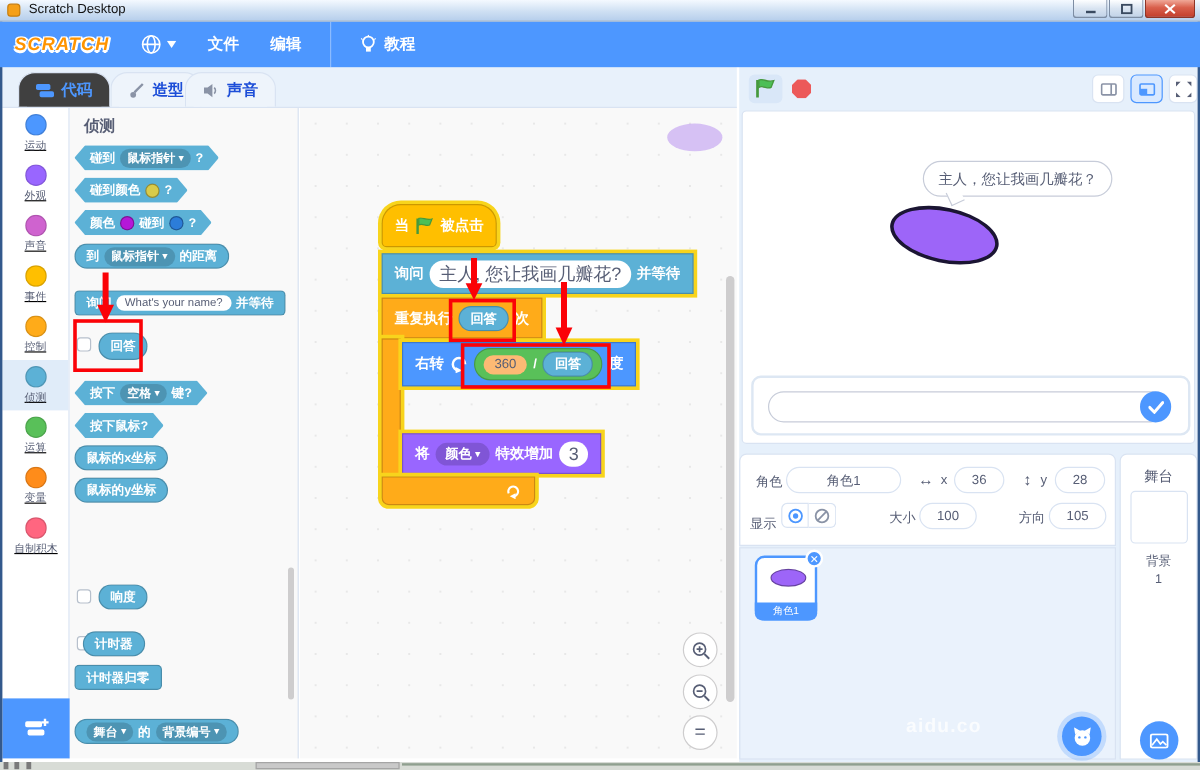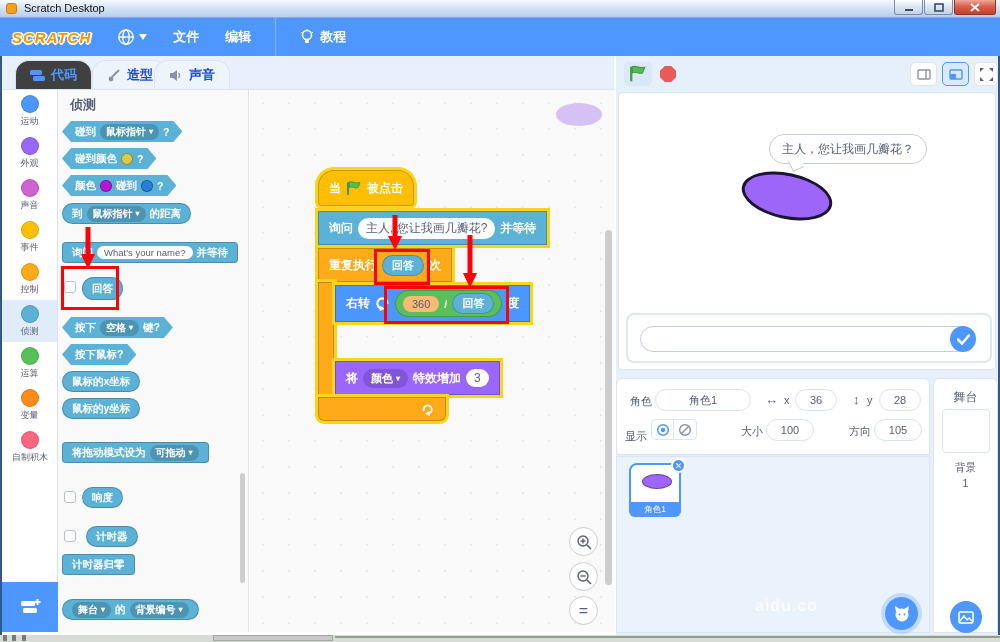--- a/index.html
+++ b/index.html
@@ -28,21 +28,21 @@
   .side-border { position:absolute; top:18px; width:2px; height:617px; background:#33598c; z-index:38;}
 
   
   .tabrow { position:absolute; left:2px; top:56px; width:612px; height:34px; background:#e8f1fb; border-bottom:1px solid #d9e3f2; z-index:10;}
   .tab { position:absolute; bottom:0; height:29px; display:flex; align-items:center; gap:6px; padding:0 14px;
     border:1px solid #d9e3f2; border-bottom:none; border-radius:14px 14px 0 0; font-size:13px; font-weight:bold; color:#1d4ed8; background:#eef4fb;}
   .tab.active { background:#404040; color:#4D97FF; }
 
   
   .catcol { position:absolute; left:2px; top:90px; width:56px; height:542px; background:#fff; border-right:1px solid #d9e3f2; z-index:9;}
-  .cat { width:100%; padding:5px 0 4px 0; display:flex; flex-direction:column; align-items:center; gap:2px; cursor:pointer;}
+  .cat { width:100%; padding:5px 0 4px 0; display:flex; flex-direction:column; align-items:center; gap:2px; cursor:pointer;text-decoration:underline;}
   .cat.selected { background:#e0ecf9; }
   .cat-circle { width:18px; height:18px; border-radius:50%; border:1px solid rgba(0,0,0,.15);}
   .cat-label { font-size:9.5px; color:#575E75; transform:scale(.95); white-space:nowrap;}
 
   
   .palette { position:absolute; left:58px; top:90px; width:191px; height:542px; background:#f9f9f9; border-right:1px solid #d9e3f2; z-index:8;}
   .palette-header { position:absolute; left:12px; top:6px; font-size:13px; font-weight:bold; color:#575E75;}
   .blk { position:absolute; display:inline-flex; align-items:center; gap:4px; color:#fff; font-size:10.5px; font-weight:600;
     padding:0 9px; height:21px; white-space:nowrap; border:1px solid rgba(0,0,0,.2); cursor:grab;}
   .sensing { background:#5CB1D6; }
@@ -69,21 +69,21 @@
   .events { background:#FFBF00; }
   .control { background:#FFAB19; }
   .motion { background:#4C97FF; }
   .looks { background:#9966FF; }
   .op-oval { display:inline-flex; align-items:center; gap:5px; background:#59C059; border:1px solid rgba(0,0,0,.2);
     border-radius:999px; padding:2px 7px; font-size:11px;}
   .rep-oval { background:#5CB1D6; border:1px solid rgba(0,0,0,.2); border-radius:999px; padding:2px 9px; font-size:11px;}
   .num-oval { background:#fdba74; color:#575E75; border-radius:999px; padding:2px 9px; font-size:11px; font-weight:400;}
   .sdd { display:inline-flex; align-items:center; gap:3px; background:rgba(0,0,0,.16); border-radius:999px; padding:2px 8px; font-size:11px;}
   .sdd::after { content:"▾"; font-size:8px; }
-  .swhite { background:#fff; color:#575E75; border-radius:999px; padding:2px 8px; font-size:12px; font-weight:500;}
+  .swhite { background:#fff; color:#575E75; border-radius:999px; padding:2px 8px; font-size:15px; font-weight:500;}
   .spine { position:absolute; width:16px; background:#FFAB19; border:1px solid rgba(0,0,0,.2); box-shadow:0 0 0 3px #f8d41c;}
   .cfooter { border-radius:0 0 6px 6px; height:24px; }
 
   
   .redbox { position:absolute; border:3px solid #fb0207; z-index:50; pointer-events:none;}
   .redarrow { position:absolute; z-index:51; pointer-events:none;}
 
   
   .right-pane { position:absolute; left:616px; top:56px; width:382px; height:579px; background:#e6f0fb; z-index:6;}
   .stage-controls { position:absolute; left:2px; top:4px; width:378px; height:28px;}
@@ -319,34 +319,28 @@
   </div>
 
   <div class="blk sensing ovalb" style="left:4px; top:281px">
     <span>鼠标的x坐标</span>
   </div>
 
   <div class="blk sensing ovalb" style="left:4px; top:308px">
     <span>鼠标的y坐标</span>
   </div>
 
-  <div class="blk sensing stackb" style="left:4px; top:352px">
-    <span>将拖动模式设为</span>
-    <span class="dd">
-        <span>可拖动</span>
-      </span>
-  </div>
 
   <span class="chk" style="left:6px; top:401px"></span>
   <div class="blk sensing ovalb" style="left:24px; top:397px">
     <span>响度</span>
   </div>
 
   <span class="chk" style="left:6px; top:440px"></span>
-  <div class="blk sensing ovalb" style="left:28px; top:436px">
+  <div class="blk sensing ovalb" style="left:11px; top:436px">
     <span>计时器</span>
   </div>
 
   <div class="blk sensing stackb" style="left:4px; top:464px">
     <span>计时器归零</span>
   </div>
 
   <div class="blk sensing ovalb" style="left:4px; top:509px">
     <span class="dd">
         <span>舞台</span>

